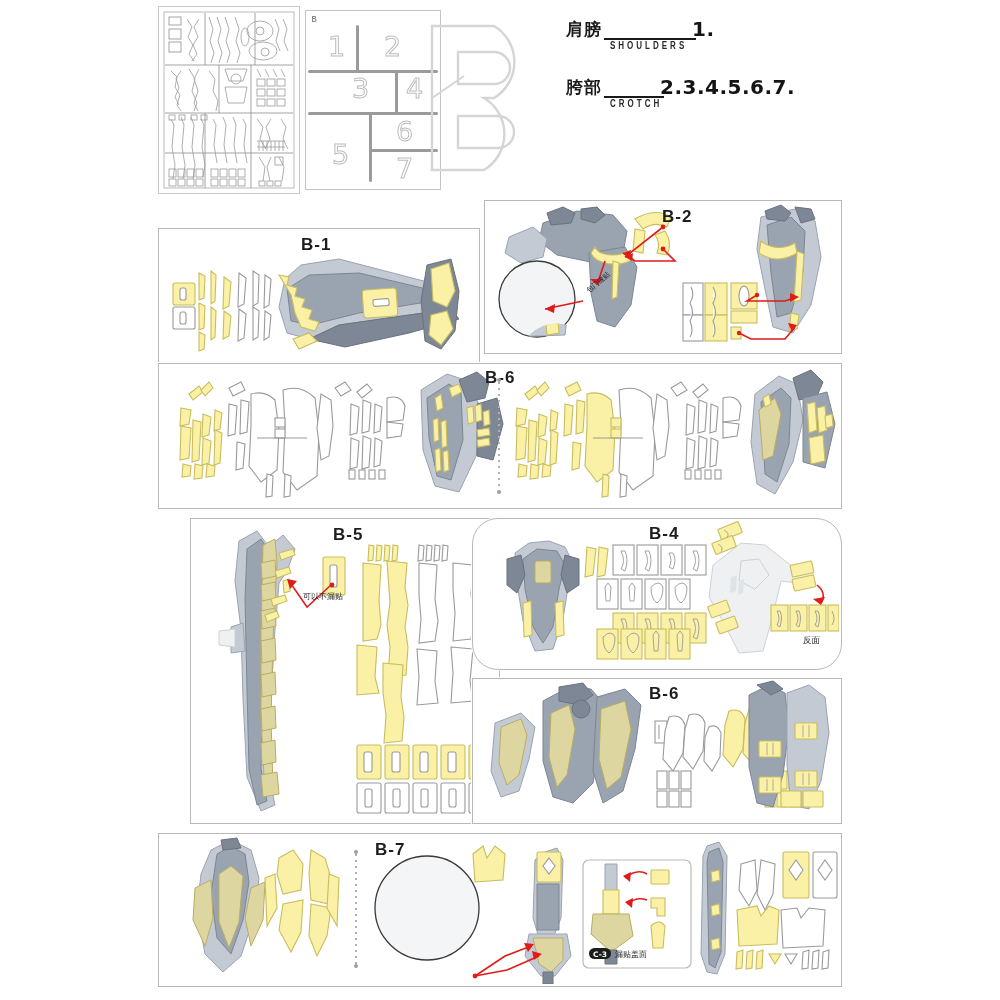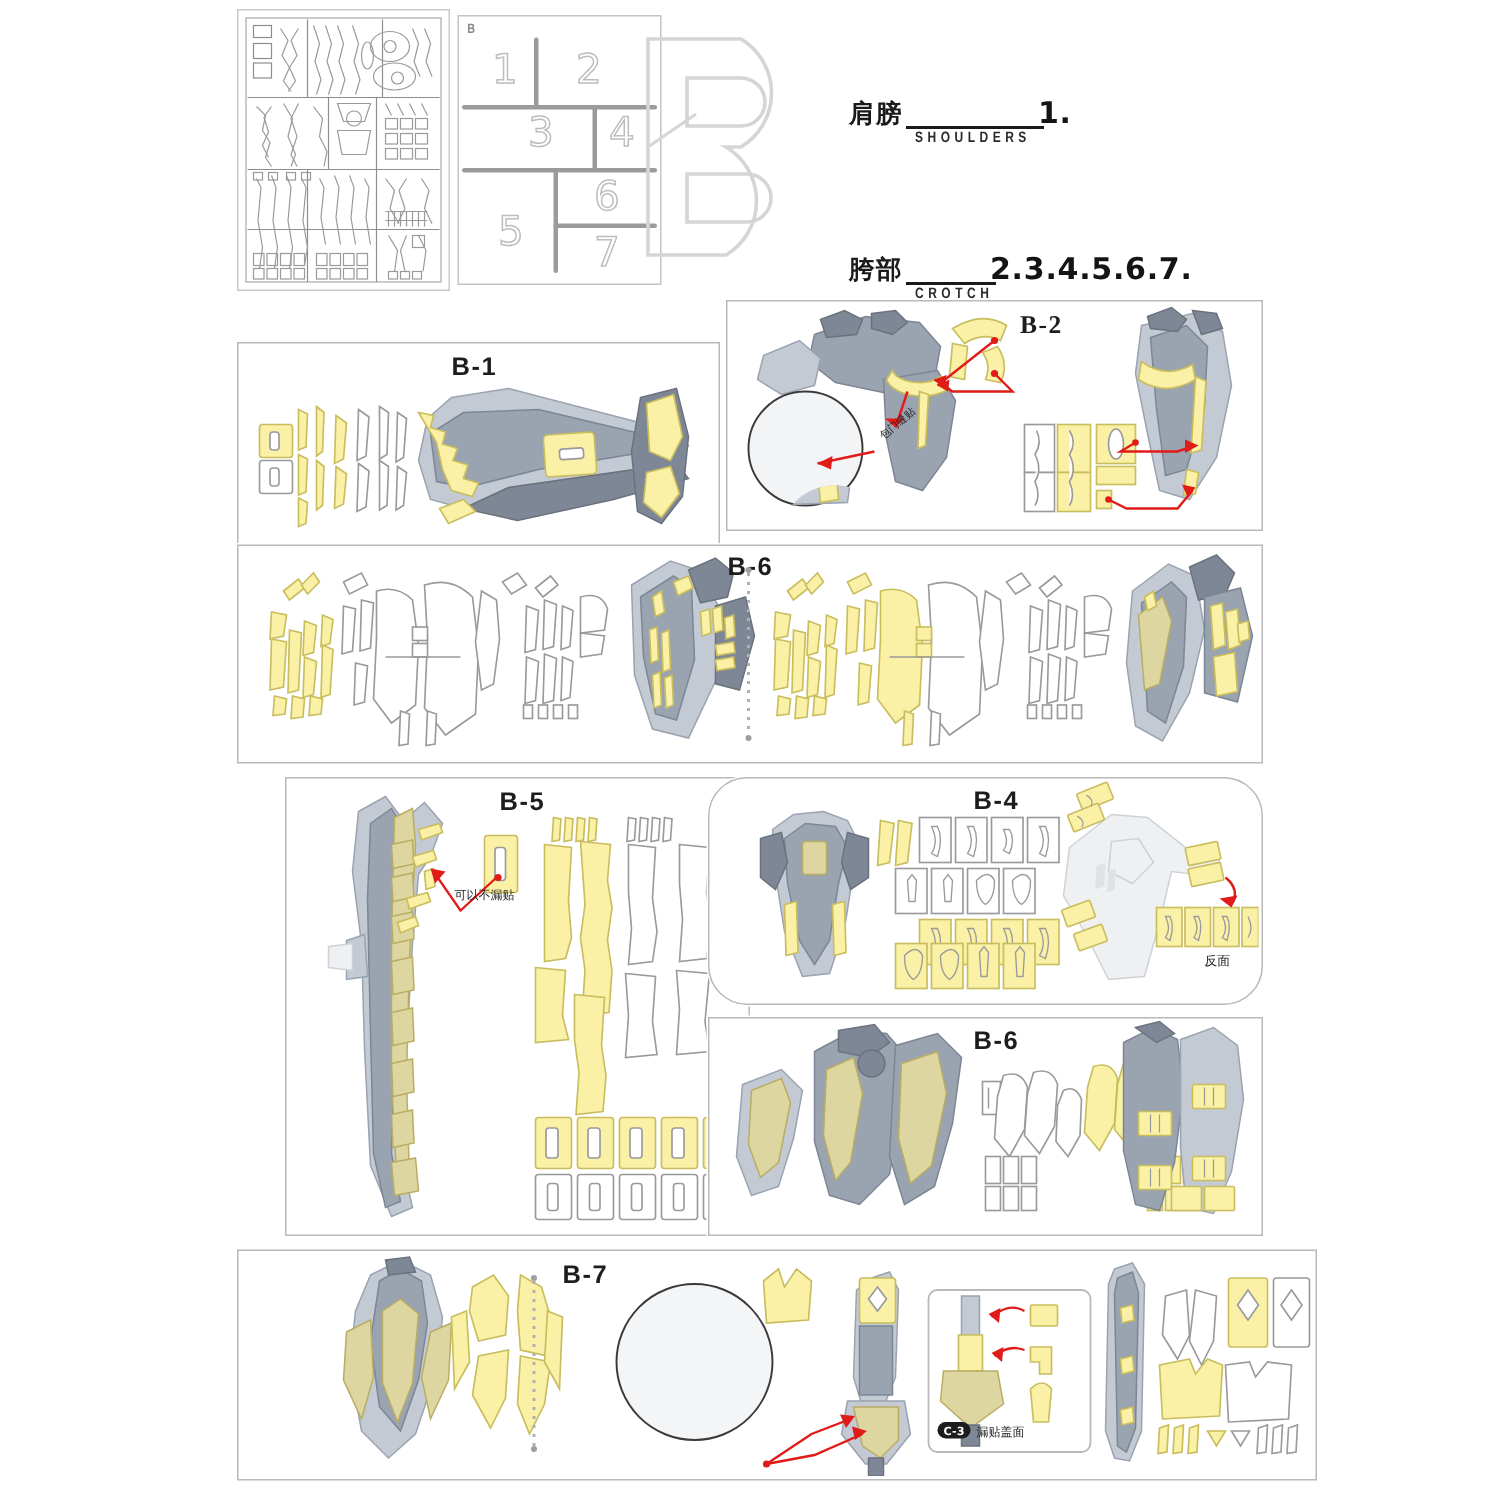--- a/index.html
+++ b/index.html
@@ -24,21 +24,21 @@
         color:#fff;-webkit-text-stroke:1px #bdbdbd;
         font-family:"DejaVu Sans",sans-serif;}
   .gtag{position:absolute;left:5px;top:3px;font-size:9px;font-weight:700;
         color:#8a8a8a;transform:scaleX(.8);letter-spacing:-1px;}
 
   
   .bigB{position:absolute;left:424px;top:8px;width:140px;height:184px;}
 
   
   .legend{position:absolute;left:566px;top:18px;width:230px;}
-  .lgrow{position:relative;height:58px;margin-top:46px;}
+  .lgrow{position:relative;height:58px;}
   .lg-cn{position:absolute;left:0;top:0;font-size:17px;font-weight:700;
          letter-spacing:1px;color:#1a1a1a;
          font-family:"DejaVu Sans","Liberation Sans",sans-serif;}
   .lg-rule{position:absolute;height:2px;background:#1a1a1a;top:20px;}
   .lg-num{position:absolute;top:-1px;font-size:20px;font-weight:700;
           letter-spacing:.5px;color:#141414;
           font-family:"DejaVu Sans",sans-serif;}
   .lg-en{position:absolute;top:22px;font-size:8px;font-weight:700;
          letter-spacing:3px;color:#2a2a2a;transform:scaleY(1.25);
          transform-origin:left top;}
@@ -236,21 +236,21 @@
       <rect class="wht" x="214" y="70" width="16" height="7" rx="2" transform="rotate(-4 222 73)"></rect>
 
       <path class="gryd" d="M268 36 L292 30 L300 62 L296 102 L282 120 L266 112
                             L262 72 Z"></path>
       <path class="ylw" d="M272 40 L290 34 L296 62 L288 78 L274 72 Z"></path>
       <path class="ylw" d="M272 86 L288 82 L294 100 L282 116 L270 106 Z"></path>
     </svg>
   </div>
 
   <div class="panel" style="left:484px;top:200px;width:356px;height:152px;">
-    <span class="panel-title" style="left:195px;top:6px;font-family:Liberation Serif, serif;">B-2</span>
+    <span class="panel-title" style="left:177px;top:6px;">B-2</span>
     <svg width="354" height="150" viewBox="0 0 354 150">
 
       <path class="gry" d="M58 22 L92 10 L128 14 L142 30 L138 52 L110 62 L72 54 L54 40 Z"></path>
       <path class="gryd" d="M62 12 L78 6 L90 12 L86 22 L66 24 Z"></path>
       <path class="gryd" d="M96 8 L112 6 L120 14 L110 22 L96 18 Z"></path>
       <path class="gryl" d="M24 36 L48 26 L62 38 L58 56 L36 62 L20 52 Z"></path>
       <path class="gry" d="M104 52 L140 46 L152 66 L146 104 L130 126 L112 120
                             L106 92 Z"></path>
       <path class="ylw" d="M106 52 a24 14 0 0 0 42 6 l-6 -8 a18 10 0 0 1 -32 -4 z"></path>
       <path class="ylw" d="M128 60 l6 2 l-2 34 l-5 2 z"></path>
@@ -706,21 +706,21 @@
         <g fill="none" stroke="#9a9a9a" stroke-width="0.8">
           <path d="M294 64 v12 M300 64 v12"></path>
           <path d="M294 100 v12 M300 100 v12"></path>
           <path d="M330 46 v12 M336 46 v12"></path>
           <path d="M330 94 v12 M336 94 v12"></path>
         </g>
       </g>
     </svg>
   </div>
 
-  <div class="panel" style="left:158px;top:833px;width:682px;height:152px;padding-left:36px;">
+  <div class="panel" style="left:158px;top:833px;width:682px;height:152px;">
     <span class="panel-title" style="left:216px;top:6px;">B-7</span>
     <div class="dotdiv" style="left:196px;top:20px;height:110px;"></div>
     <div class="dotend" style="left:195px;top:16px;"></div>
     <div class="dotend" style="left:195px;top:130px;"></div>
 
     <svg width="680" height="150" viewBox="0 0 680 150">
 
       <path class="gryl" d="M52 16 L72 6 L92 16 L100 44 L96 80 L82 122 L64 138
                             L46 120 L38 76 L42 40 Z"></path>
       <path class="gry" d="M58 20 L72 12 L86 20 L90 48 L84 86 L72 120 L58 104

